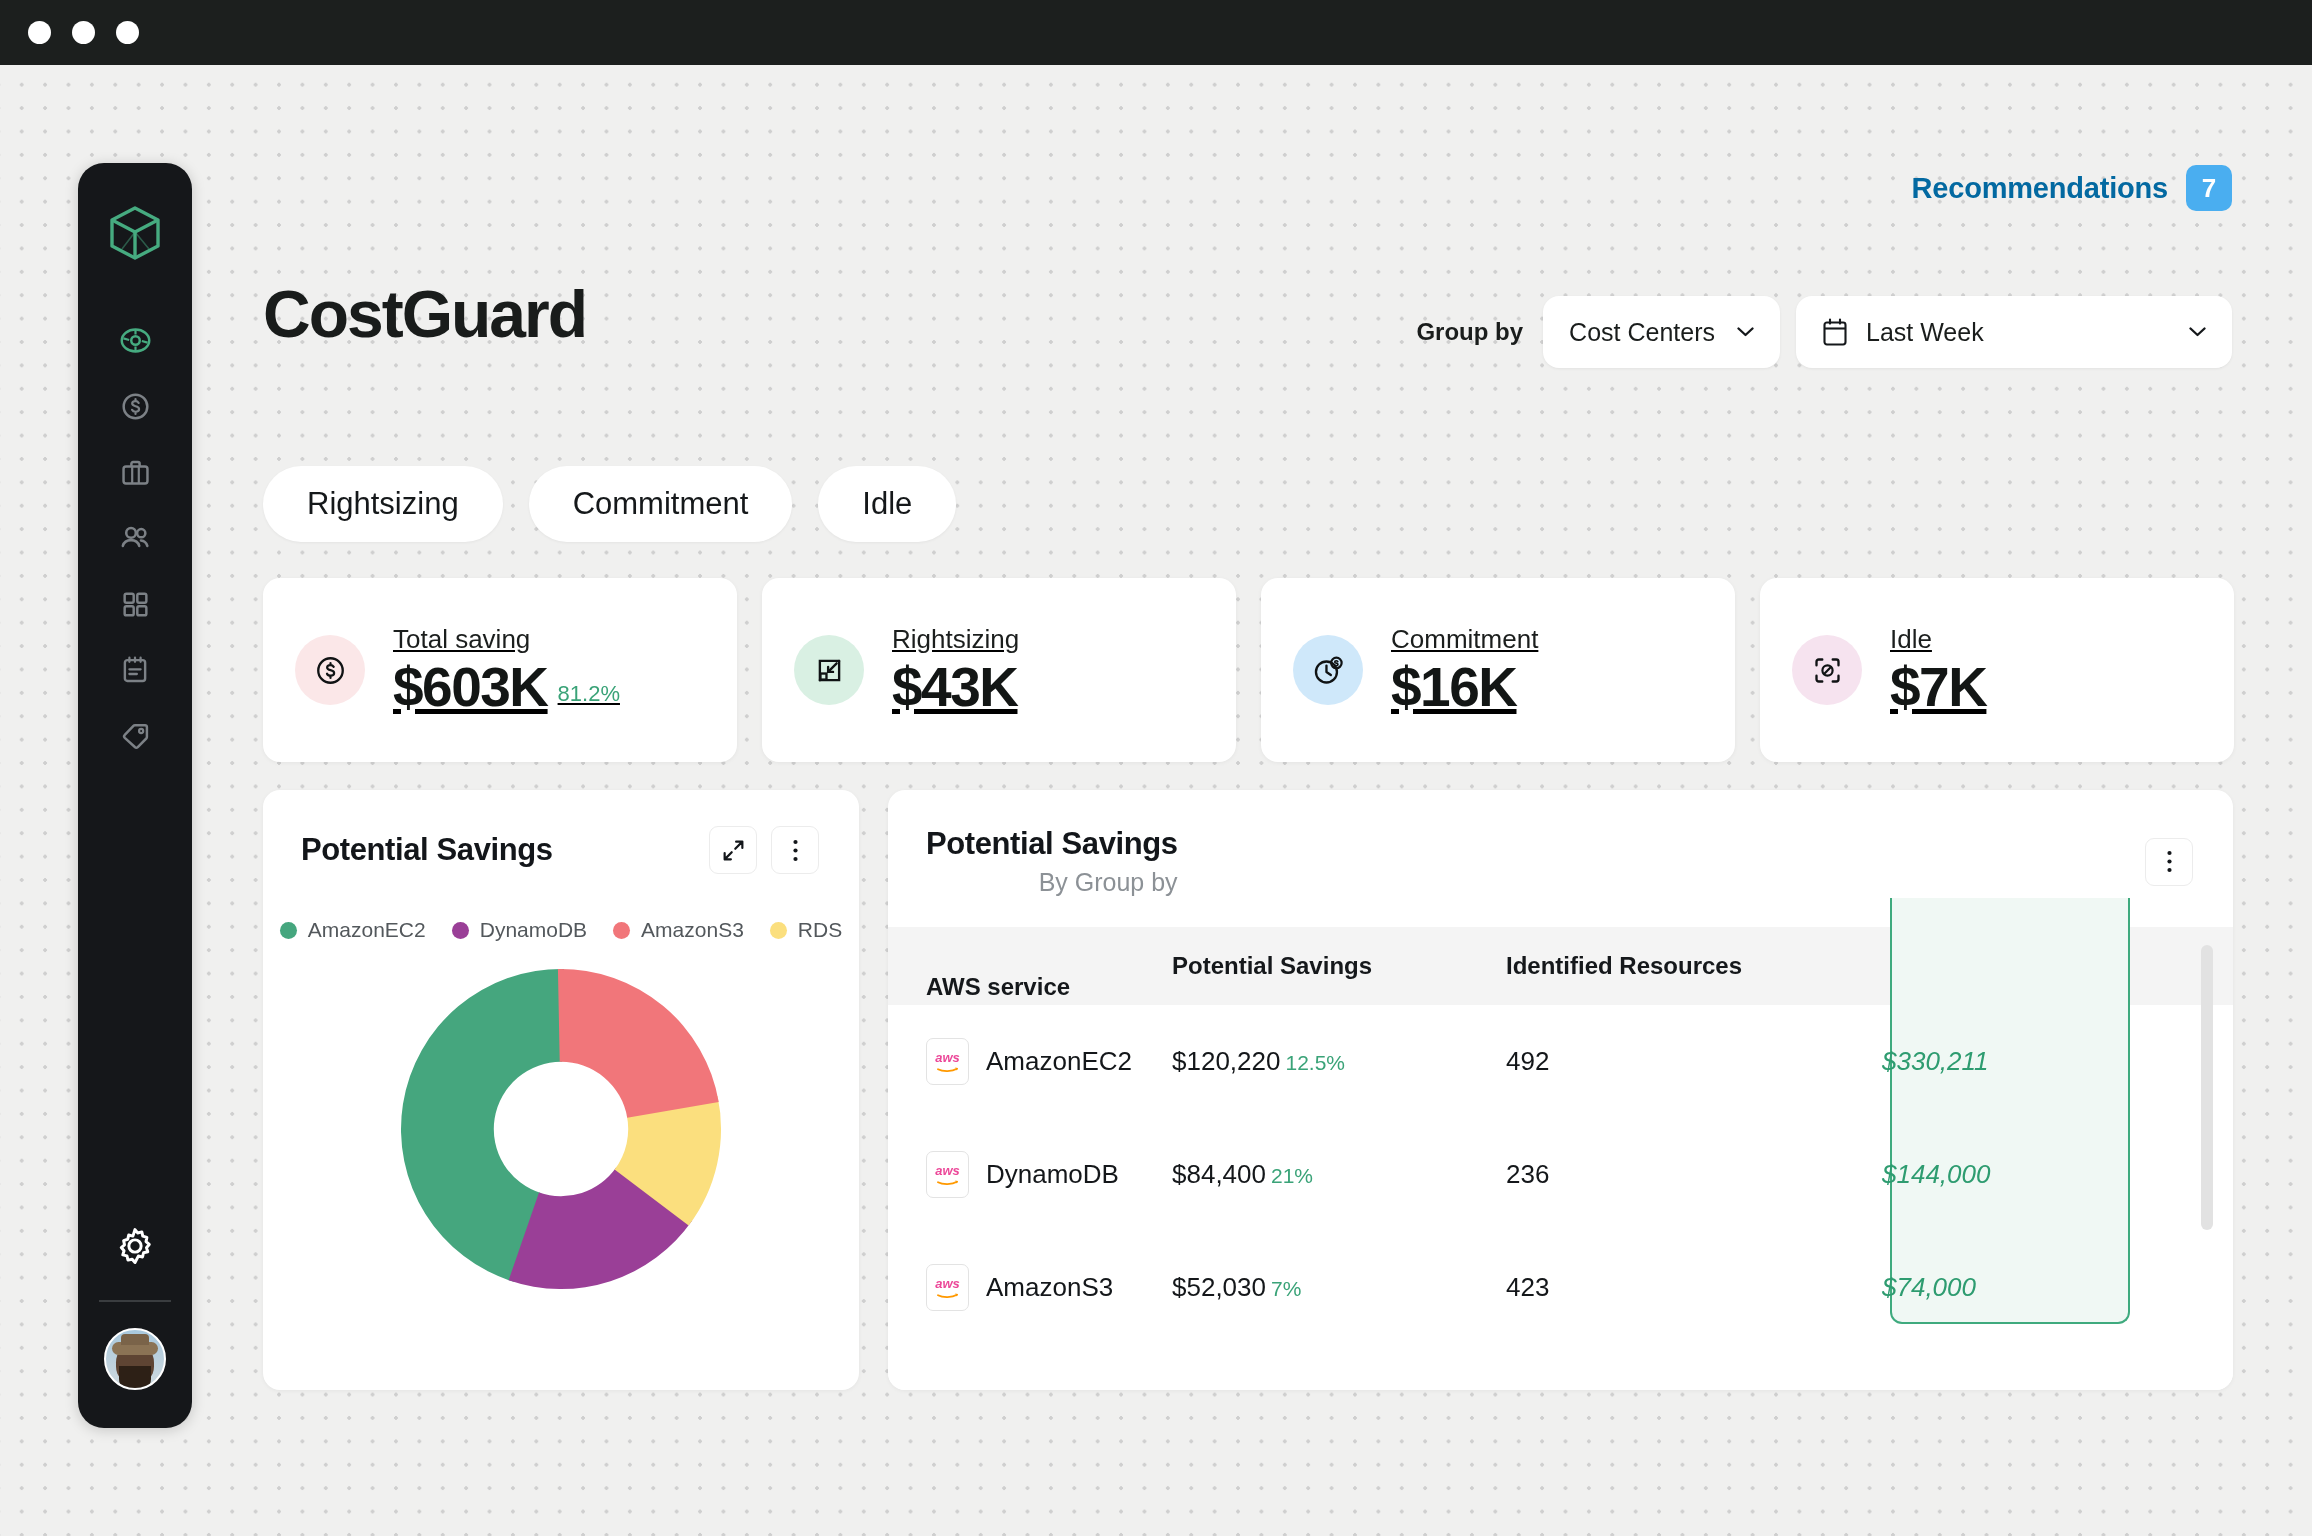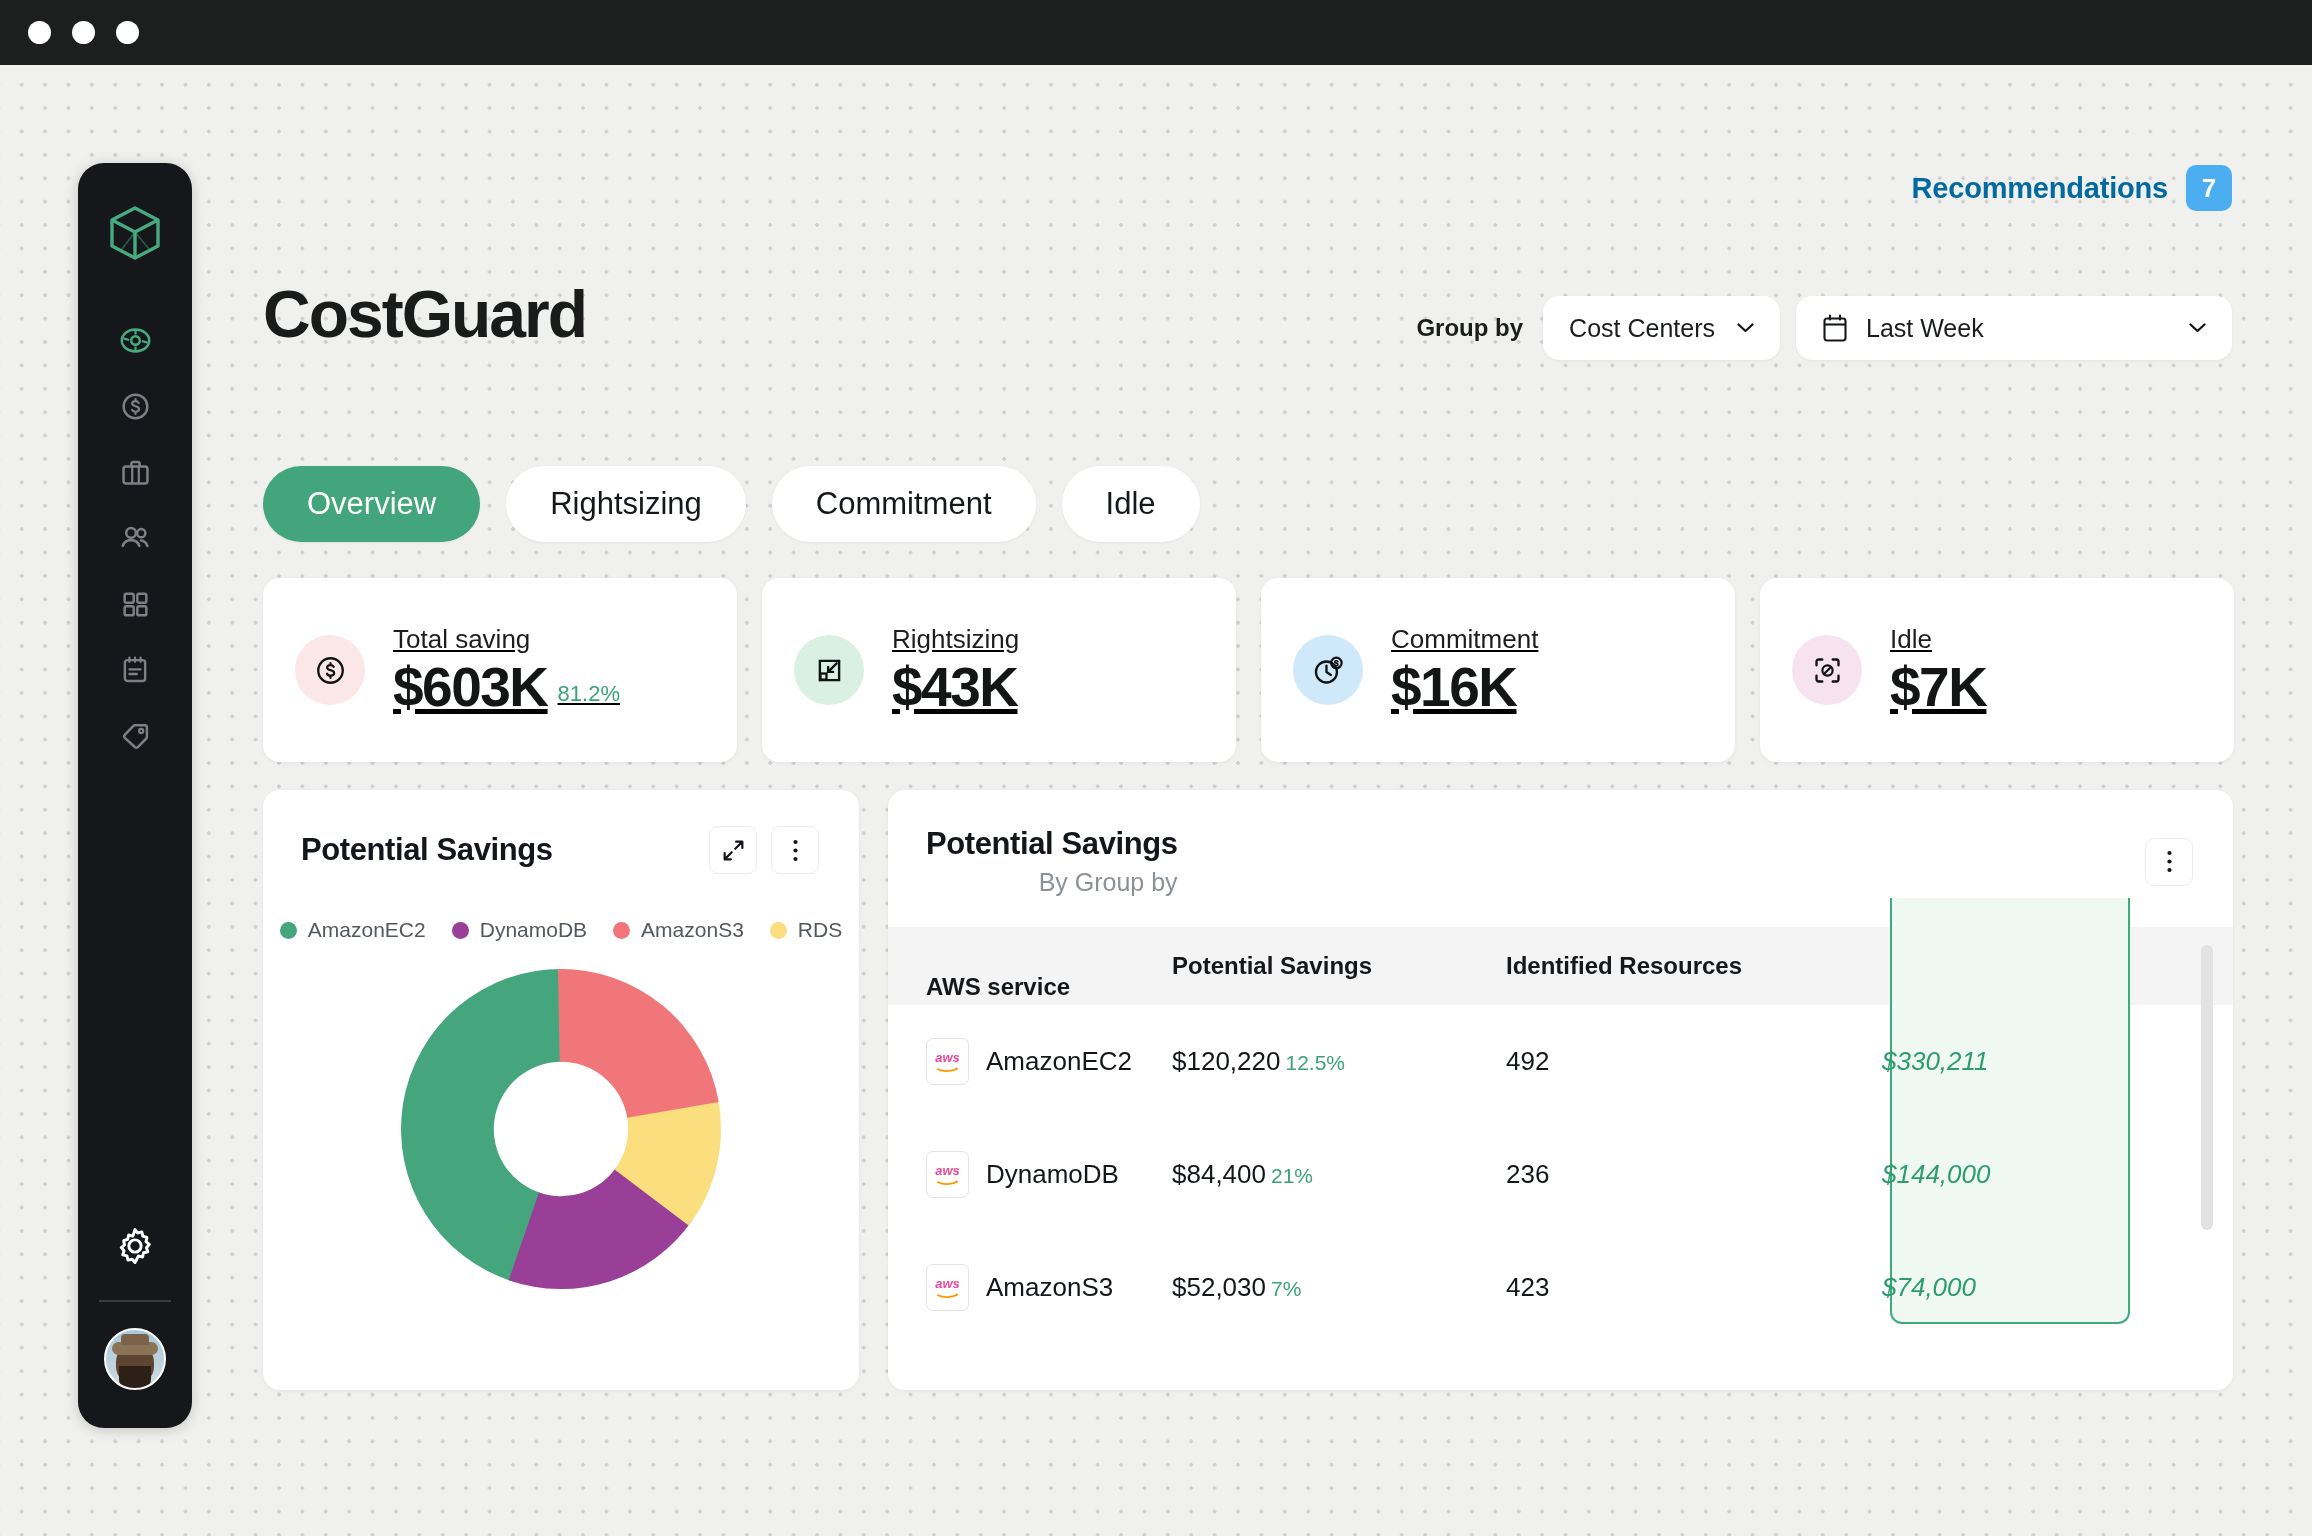--- a/index.html
+++ b/index.html
@@ -136,21 +136,21 @@
   }
 
   .header-controls {
     position: absolute;
     right: 80px; top: 296px;
     display: flex; align-items: center; gap: 16px;
     z-index: 10;
   }
   .groupby-label { font-size: 24px; font-weight: 600; color: #1a1d1c; margin-right: 4px; }
   .select-pill {
-    height: 64px;
+    height: 72px;
     background: #ffffff;
     border-radius: 16px;
     display: flex; align-items: center;
     padding: 0 26px; gap: 22px;
     font-size: 25px; color: #1a1d1c;
     cursor: pointer;
     box-shadow: 0 1px 3px rgba(0,0,0,.06);
   }
   .select-pill.wide { width: 436px; justify-content: flex-start; gap: 18px; }
   .select-pill.wide .spacer { flex: 1; }
@@ -439,21 +439,20 @@
       </svg>
       <span>Last Week</span>
       <span class="spacer"></span>
       <svg class="chev" viewBox="0 0 17 10" fill="none">
         <path d="M1.5 1.5L8.5 8L15.5 1.5" stroke="#15181b" stroke-width="2.3" stroke-linecap="round" stroke-linejoin="round"></path>
       </svg>
     </div>
   </div>
 
   <div class="tabs">
-    <div class="tab active">Overview</div>
     <div class="tab">Rightsizing</div>
     <div class="tab">Commitment</div>
     <div class="tab">Idle</div>
   </div>
 
   <div class="kpis">
 
     <div class="kpi">
       <div class="kpi-icon" style="background:#fbe7e8">
         <svg width="35" height="35" viewBox="0 0 24 24" fill="none">

